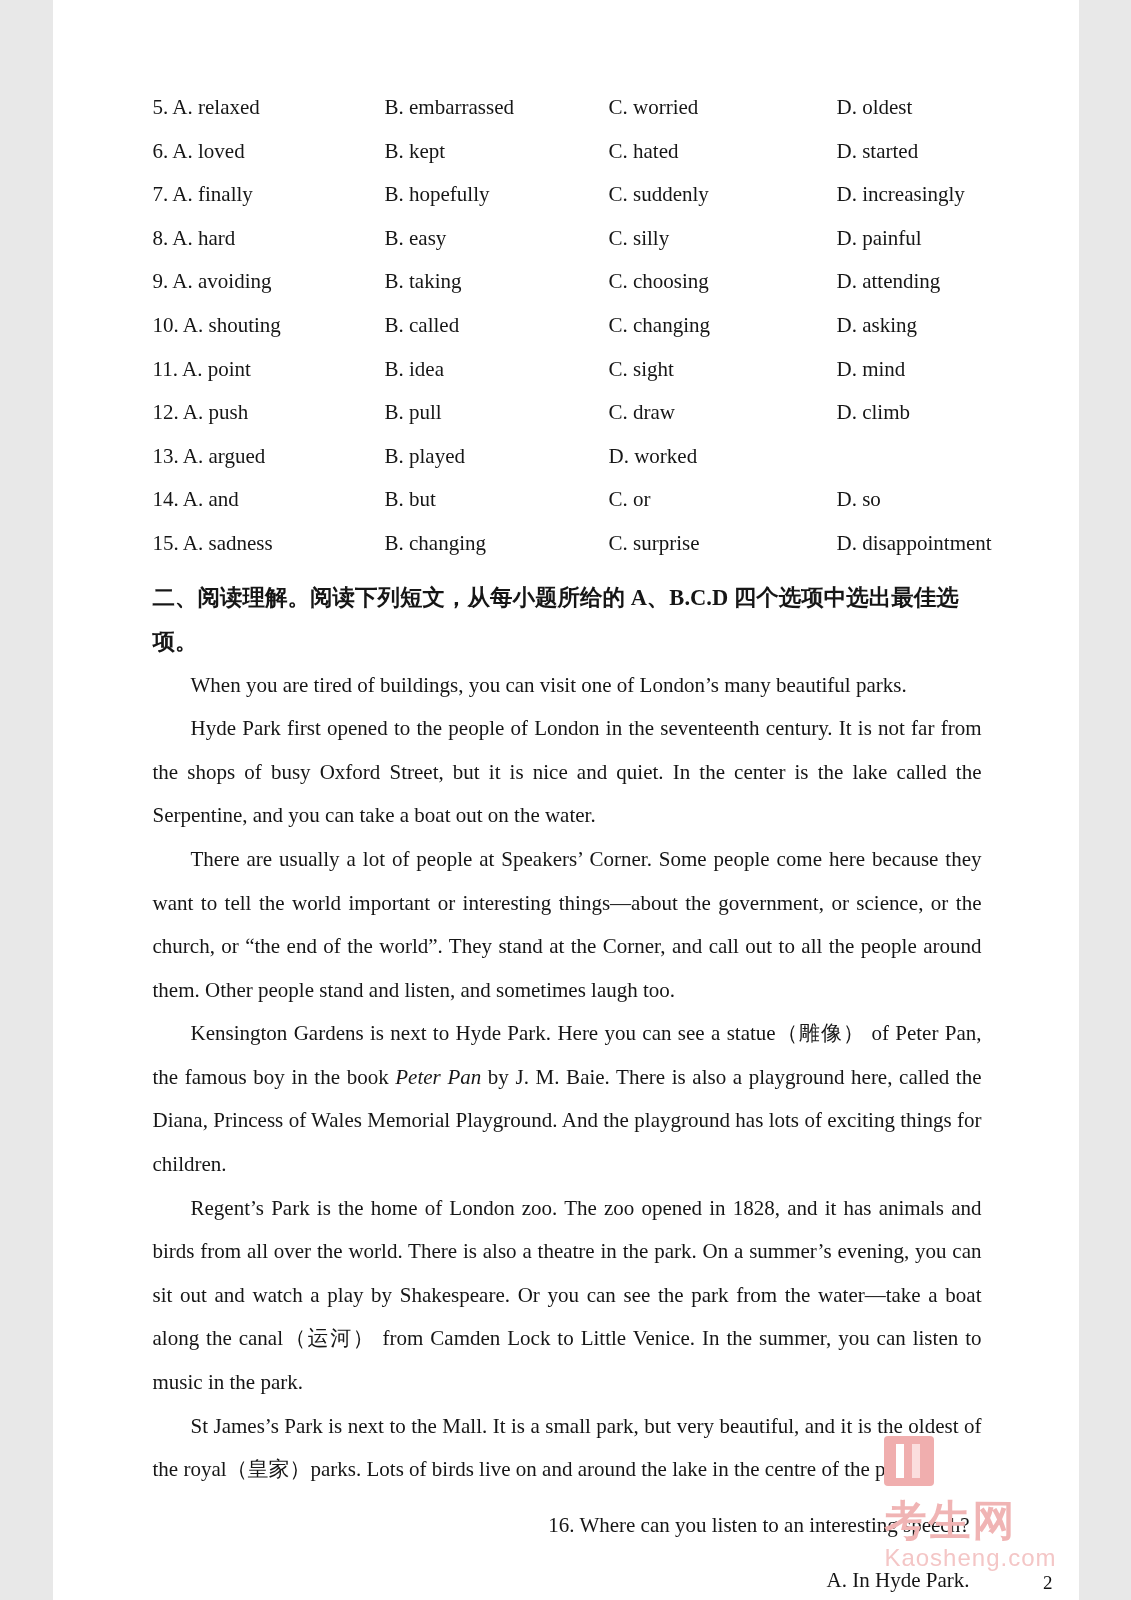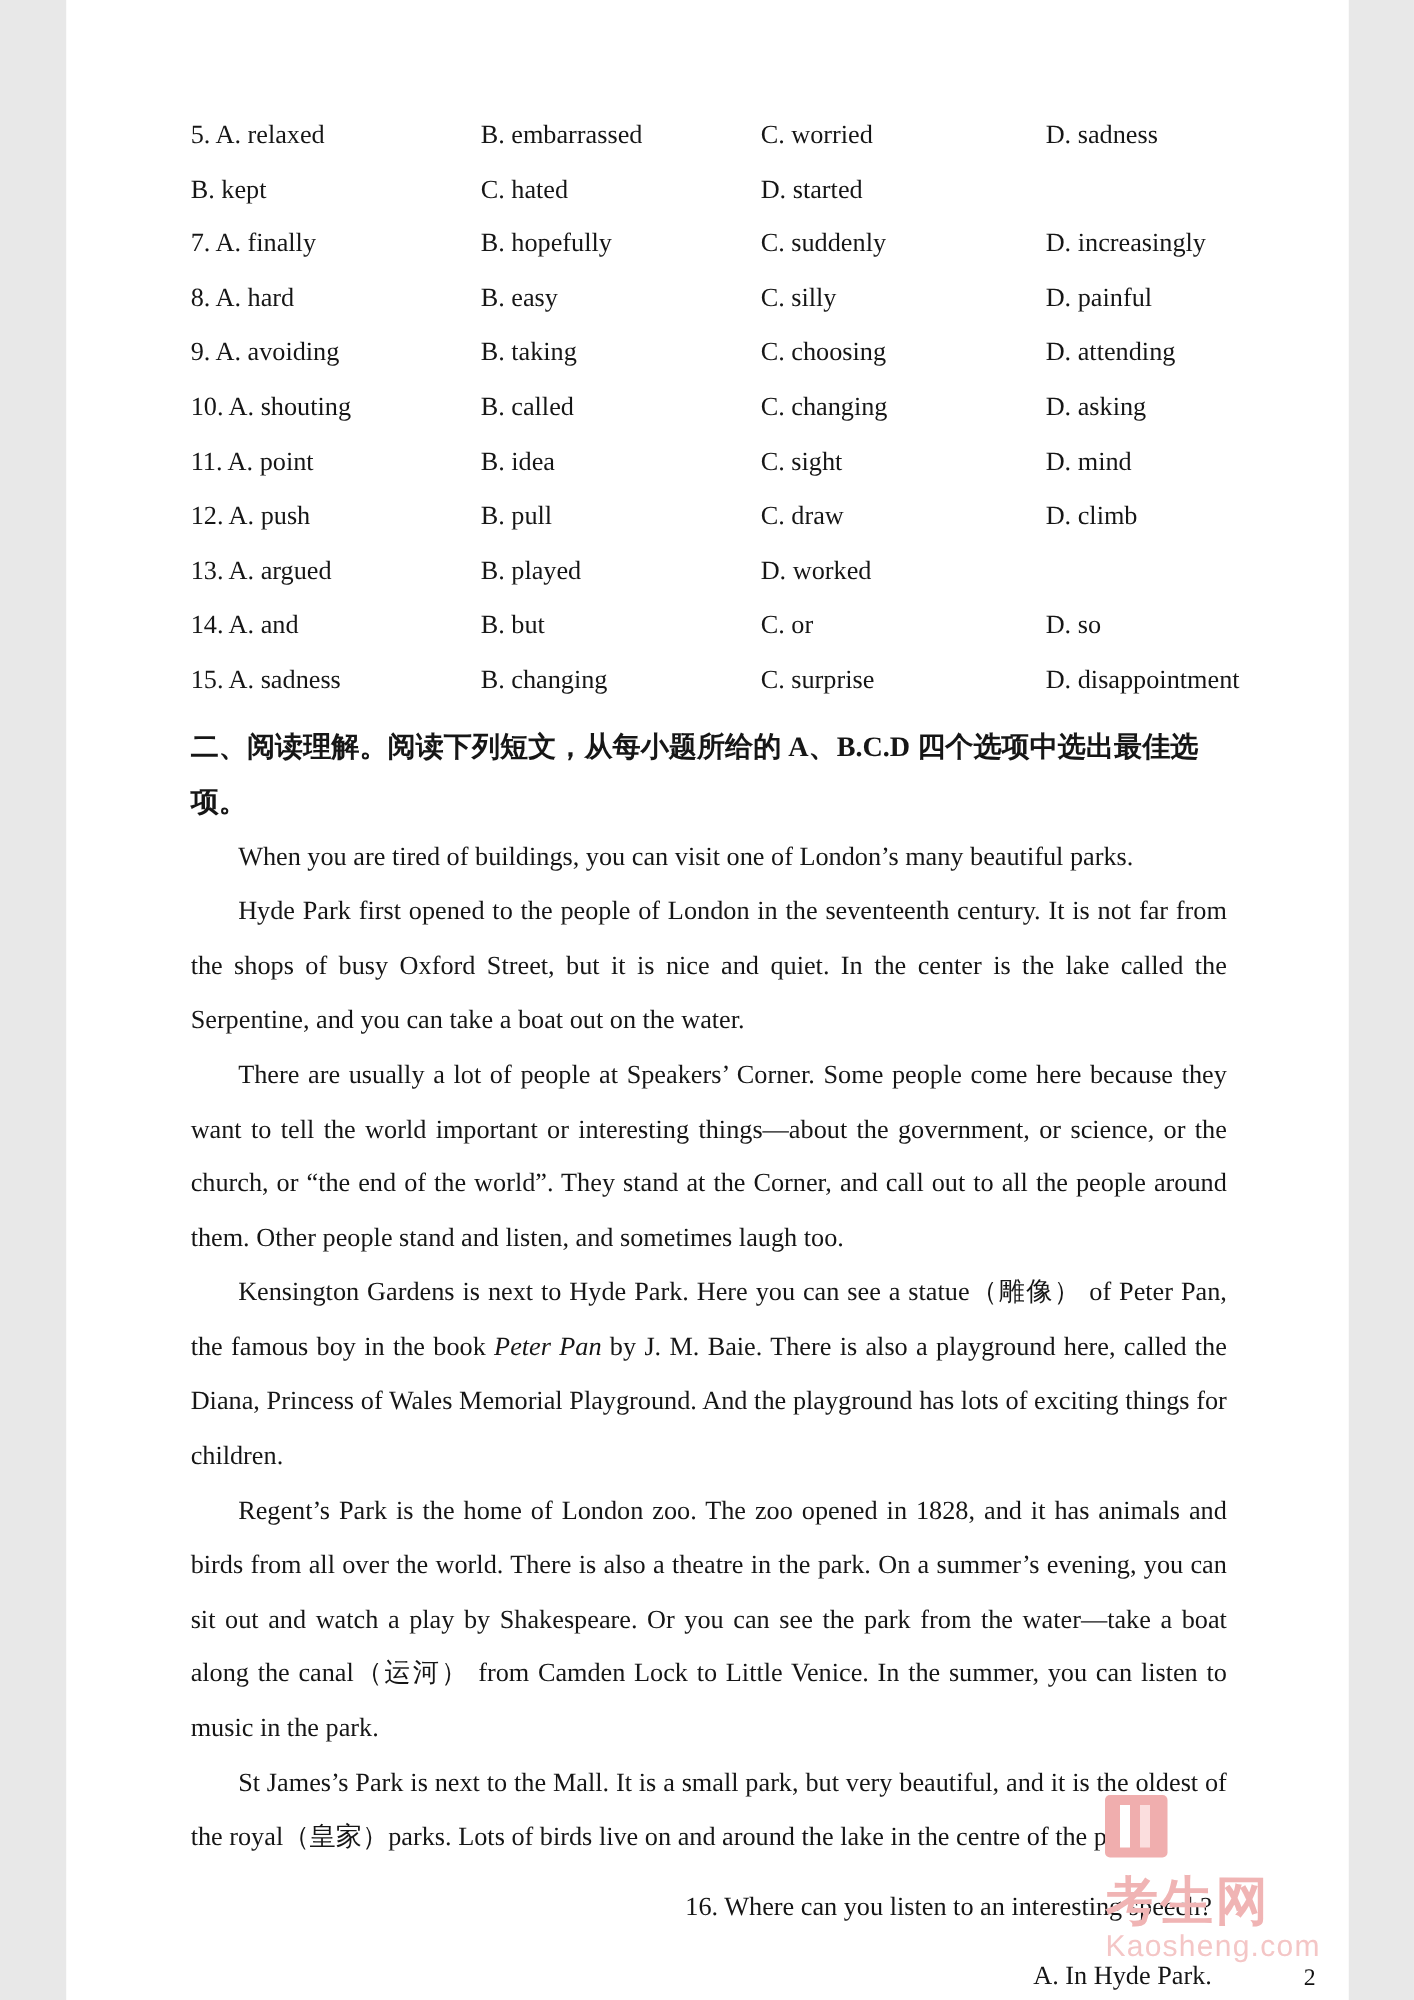--- a/index.html
+++ b/index.html
@@ -112,23 +112,24 @@
 <body>
 
 <div class="page">
   <div class="content">
 
     <div class="mc-table">
       <div class="mc-row">
         <span class="mc-cell">5. A. relaxed</span>
         <span class="mc-cell">B. embarrassed</span>
         <span class="mc-cell">C. worried</span>
-        <span class="mc-cell">D. sadness</span>
-      </div>
-      <div class="mc-row">
+        <span class="mc-cell">D. oldest</span>
+      </div>
+      <div class="mc-row">
+        <span class="mc-cell">6. A. loved</span>
         <span class="mc-cell">B. kept</span>
         <span class="mc-cell">C. hated</span>
         <span class="mc-cell">D. started</span>
       </div>
       <div class="mc-row">
         <span class="mc-cell">7. A. finally</span>
         <span class="mc-cell">B. hopefully</span>
         <span class="mc-cell">C. suddenly</span>
         <span class="mc-cell">D. increasingly</span>
       </div>

